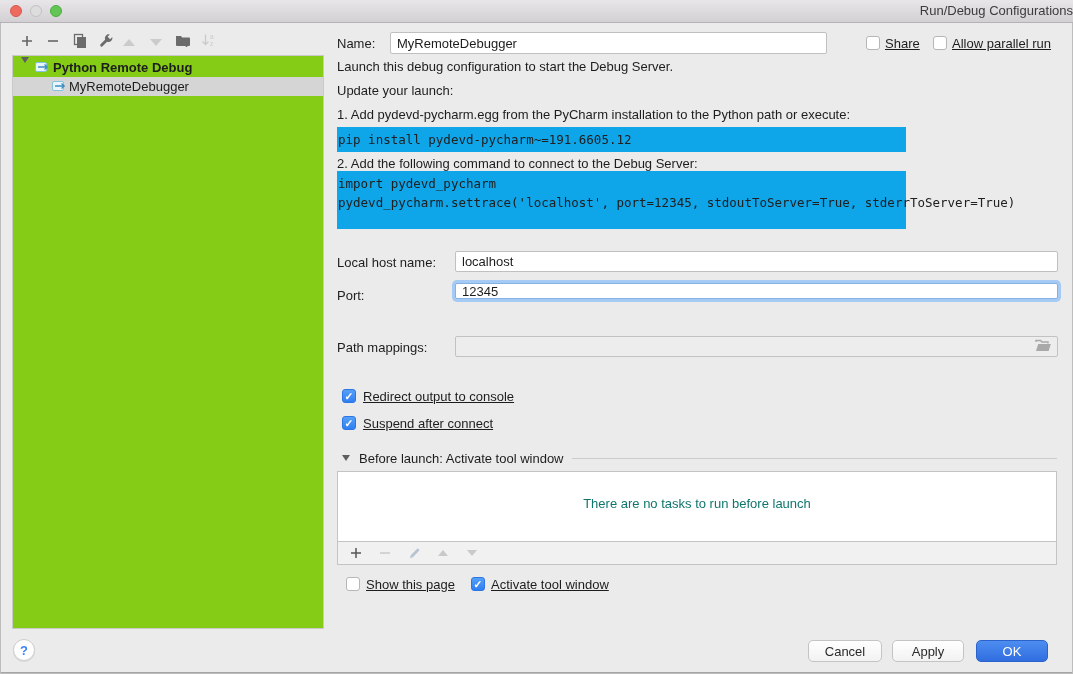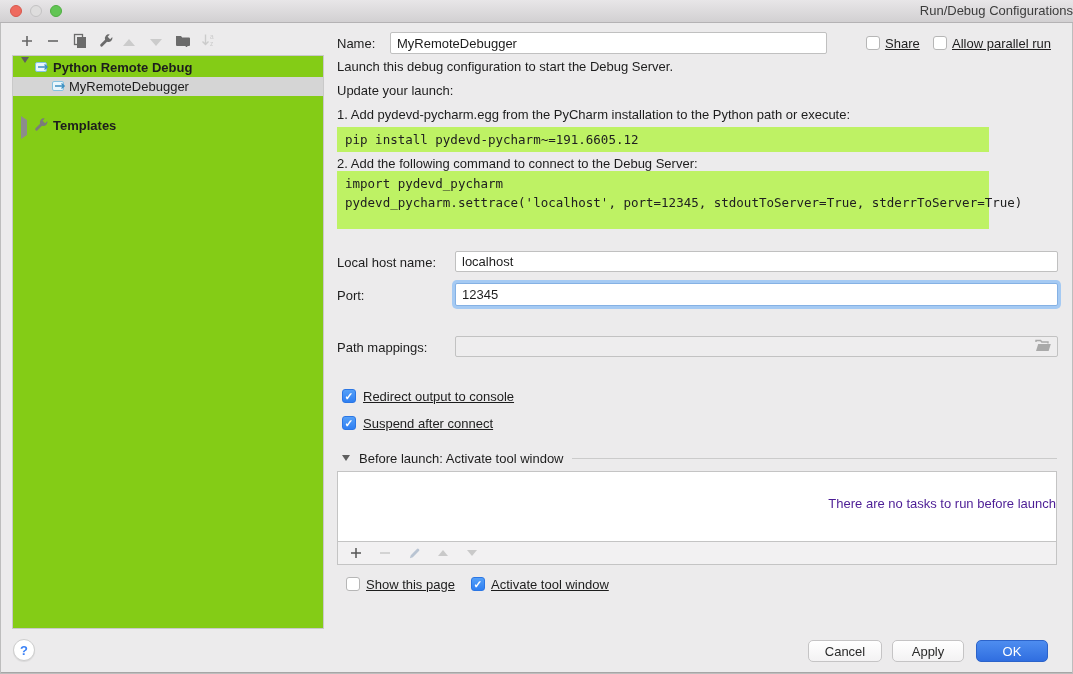--- a/index.html
+++ b/index.html
@@ -40,37 +40,37 @@
     border:1px solid #c0c0c0;border-radius:2px;background:#fff;
     font-family:"Liberation Sans",sans-serif;font-size:13px;color:#1d1d1d;
     padding:0 6px;outline:none;
   }
   input.txt.focused{border:1px solid #85b1e4;box-shadow:0 0 0 3px #a5caf3;}
   .disabled-field{
     position:absolute;box-sizing:border-box;height:21px;
     border:1px solid #c2c2c2;border-radius:2px;background:#eeedee;
   }
   .codeblock{
-    position:absolute;left:337px;width:652px;background:#bef264;
+    position:absolute;left:337px;width:569px;background:#0ea5e9;
     font-family:"DejaVu Sans Mono","Liberation Mono",monospace;font-size:12.5px;color:#202020;
-    padding:3px 8px;box-sizing:border-box;line-height:19px;white-space:pre;
+    padding:3px 1px;box-sizing:border-box;line-height:19px;white-space:pre;
   }
   .checkbox{
     position:absolute;width:14px;height:14px;border-radius:3px;box-sizing:border-box;
     border:1px solid #b6b6b6;background:#fff;
     display:flex;align-items:center;justify-content:center;
   }
   .checkbox .mark{display:none;color:#fff;font-size:10.5px;font-weight:bold;line-height:1;}
   .checkbox.checked{background:linear-gradient(#55a0f8,#2f7ff2);border:1px solid #2b76e4;}
   .checkbox.checked .mark{display:block;}
   .cblabel{position:absolute;white-space:nowrap;text-decoration:underline;}
   .bl-header{left:337px;top:450px;width:720px;height:16px;display:flex;align-items:center;}
   .bl-header .line{flex:1;height:1px;background:#cbcbcb;margin-left:8px;}
   .task-box{left:337px;top:471px;width:720px;height:71px;background:#fff;border:1px solid #c4c4c4;box-sizing:border-box;}
-  .task-placeholder{position:absolute;top:24px;width:100%;text-align:right;color:#4c1d95;}
+  .task-placeholder{position:absolute;top:24px;width:100%;text-align:center;color:#0f766e;}
   .task-toolbar{
     left:337px;top:542px;width:720px;height:23px;background:#f2f1f2;
     border:1px solid #c4c4c4;border-top:none;box-sizing:border-box;
     display:flex;align-items:center;gap:15px;padding-left:11px;
   }
   .task-toolbar .ticonbtn{display:flex;align-items:center;justify-content:center;width:14px;height:14px;}
   
   .btn{
     position:absolute;height:22px;border-radius:5px;box-sizing:border-box;
     background:linear-gradient(#ffffff,#f3f2f3);border:1px solid #c5c4c5;
@@ -149,50 +149,41 @@
   </div>
   <div class="trow selected" style="top:21px">
     <span class="ticon" style="left:38px">
       <svg width="16" height="16">
           <rect x="1.5" y="3.5" width="11" height="9" rx="1.5" fill="#eaf6fc" stroke="#84c2e0"></rect>
           <path d="M4 8h8.5M10.5 5.6L13.2 8l-2.7 2.4" stroke="#3e8fc0" fill="none" stroke-width="1.3"></path>
         </svg>
     </span>
     <span class="lbl" style="margin-left:56px">MyRemoteDebugger</span>
   </div>
-  <div class="trow bold" style="top:60px">
-    <span class="expander" style="left:8px;top:4px"><span class="tri-right"></span></span>
-    <span class="ticon" style="left:21px">
-      <svg width="15" height="15" viewBox="0 0 16 16">
-          <path d="M14.2 4.3a4.2 4.2 0 0 1-5.6 5L4 13.9a1.5 1.5 0 1 1-2.1-2.1l4.6-4.6a4.2 4.2 0 0 1 5-5.6L9.2 3.9l2.7 2.7 2.3-2.3z" fill="#7b7b7b"></path>
-        </svg>
-    </span>
-    <span class="lbl" style="margin-left:40px">Templates</span>
-  </div>
 </div>
 
 <div class="abs flabel" style="left:337px;top:36px">Name:</div>
 <input class="txt" style="left: 390px; top: 32px; width: 437px;" value="MyRemoteDebugger">
 <div class="checkbox" style="left:866px;top:36px"></div>
 <div class="cblabel" style="left:885px;top:36px">Share</div>
 <div class="checkbox" style="left:933px;top:36px"></div>
 <div class="cblabel" style="left:952px;top:36px">Allow parallel run</div>
 
 <div class="abs" style="left:337px;top:59px">Launch this debug configuration to start the Debug Server.</div>
 <div class="abs" style="left:337px;top:83px">Update your launch:</div>
 <div class="abs" style="left:337px;top:107px">1. Add pydevd-pycharm.egg from the PyCharm installation to the Python path or execute:</div>
 <div class="codeblock" style="top:127px;height:25px">pip install pydevd-pycharm~=191.6605.12</div>
 <div class="abs" style="left:337px;top:156px">2. Add the following command to connect to the Debug Server:</div>
 <div class="codeblock" style="top:171px;height:58px"><span>import pydevd_pycharm</span>
 <span>pydevd_pycharm.settrace('localhost', port=12345, stdoutToServer=True, stderrToServer=True)</span></div>
 
 <div class="abs flabel" style="left:337px;top:255px">Local host name:</div>
 <input class="txt" style="left: 455px; top: 251px; width: 603px; height: 21px;" value="localhost">
 <div class="abs flabel" style="left:337px;top:288px">Port:</div>
-<input class="txt focused" style="left: 455px; top: 283px; width: 603px; height: 23px;" value="12345">
+<input class="txt focused" style="left: 455px; top: 283px; width: 603px; height: 16px;" value="12345">
 <div class="abs flabel" style="left:337px;top:340px">Path mappings:</div>
 <div class="disabled-field" style="left:455px;top:336px;width:603px"></div>
 <div class="abs" style="left:1035px;top:339px;width:18px;height:15px">
   <span><svg width="17" height="14" viewBox="0 0 17 14">
         <path d="M1 3V1.5h4.6l1.2 1.5H13v1.5" fill="none" stroke="#a9a9a9" stroke-width="1.4"></path>
         <path d="M3.2 5h12.6l-2.2 7H1z" fill="#a9a9a9"></path>
       </svg></span>
 </div>
 
 <div class="checkbox checked" style="left:342px;top:389px">

